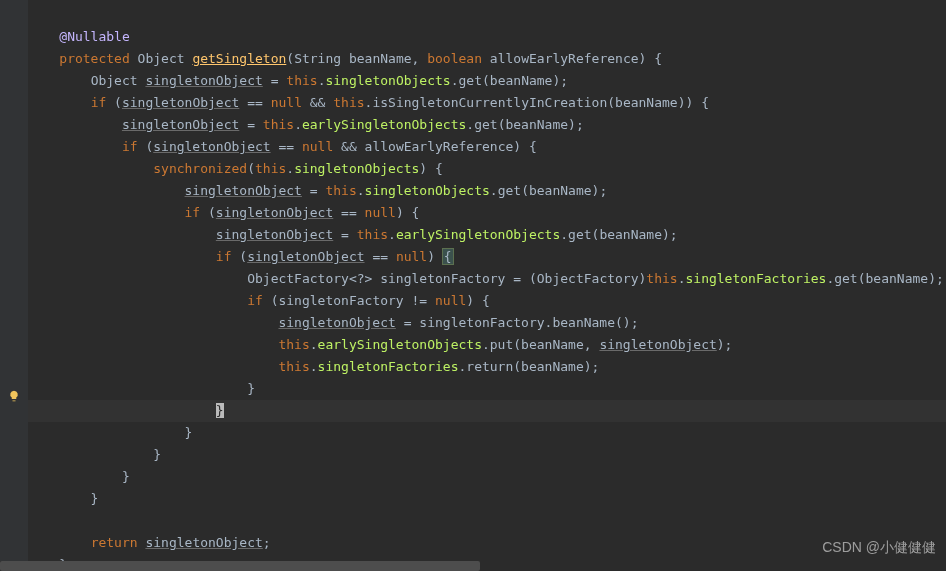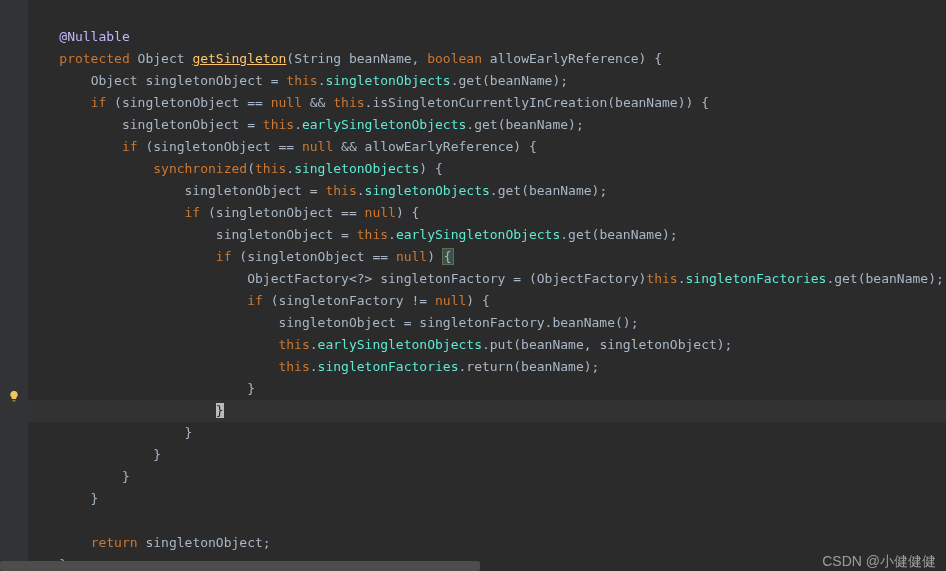--- a/index.html
+++ b/index.html
@@ -33,22 +33,22 @@
   left: 28px;
   top: 0;
   right: 0;
   padding: 4px 0 0 0;
   white-space: pre;
   line-height: 22px;
 }
 .ann { color: #c4b5fd; }
 .kw { color: #cc7832; margin-top: 24px; }
 .fn { color: #ffc66d; text-decoration: underline; }
-.str, .field { color: #5eead4; }
-.under { text-decoration-color: #6a6a6a; }
+.str, .field { color: #bef264; }
+.under { text-decoration: underline; text-decoration-color: #6a6a6a; }
 .caret-line {
   background: #323232;
   display: inline-block;
   width: 100%;
 }
 .hl-brace {
   background: #3b514d;
   border: 1px solid #5c7050;
   padding: 0 1px;
   margin: 0 -1px;
@@ -68,21 +68,21 @@
   position: absolute;
   left: 0; top: 0;
   height: 10px;
   width: 480px;
   background: #4d4d4d;
   border-radius: 2px;
 }
 .watermark {
   position: absolute;
   right: 10px;
-  bottom: 0;
+  bottom: 14px;
   color: #cccccc;
   font-family: sans-serif;
   font-size: 14px;
   opacity: 0.7;
 }
 </style>
 </head>
 <body>
 
 <div class="gutter">

